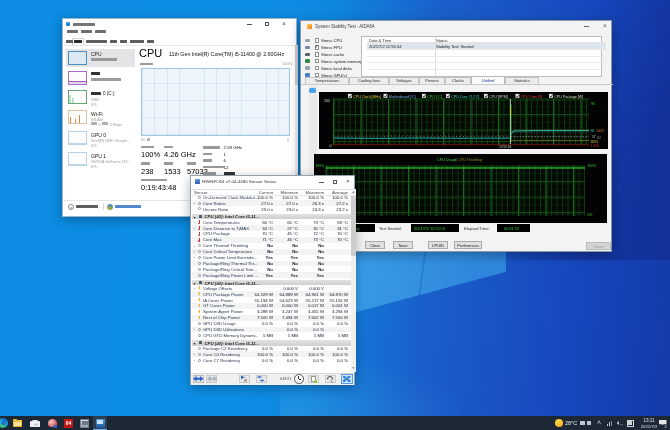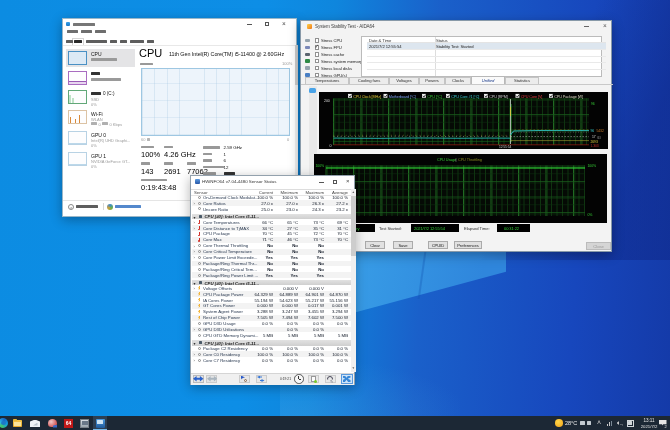--- a/index.html
+++ b/index.html
@@ -92,23 +92,23 @@
  <div class="abs" style="left:78px;top:118px;font-size:4px;color:#a5a5a5">60 <span style="display:inline-block;width:3.5px;height:2.8px;background:#b5b5b5;border-radius:.5px"></span></div>
  <div class="abs" style="left:224px;top:118px;font-size:4px;color:#999">0</div>
 
  <div class="zh" style="left:78px;top:126.5px;width:13px;height:2.8px;background:#999"></div>
  <div class="zh" style="left:101px;top:126.5px;width:9px;height:2.8px;background:#999"></div>
  <div class="abs" style="left:78px;top:131px;font-size:7.5px;color:#000">100%</div>
  <div class="abs" style="left:101px;top:131px;font-size:7.5px;color:#000">4.26 GHz</div>
  <div class="zh" style="left:78px;top:143px;width:9px;height:2.8px;background:#999"></div>
  <div class="zh" style="left:101px;top:143px;width:9px;height:2.8px;background:#999"></div>
  <div class="zh" style="left:124px;top:143px;width:9px;height:2.8px;background:#999"></div>
- <div class="abs" style="left:78px;top:147.5px;font-size:7.5px;color:#000">143</div>
- <div class="abs" style="left:101px;top:147.5px;font-size:7.5px;color:#000">2691</div>
- <div class="abs" style="left:124px;top:147.5px;font-size:7.5px;color:#000">77062</div>
+ <div class="abs" style="left:78px;top:147.5px;font-size:7.5px;color:#000">238</div>
+ <div class="abs" style="left:101px;top:147.5px;font-size:7.5px;color:#000">1533</div>
+ <div class="abs" style="left:124px;top:147.5px;font-size:7.5px;color:#000">57033</div>
  <div class="zh" style="left:78px;top:159.5px;width:26px;height:2.8px;background:#999"></div>
  <div class="abs" style="left:78px;top:164px;font-size:7.5px;color:#000">0:19:43:48</div>
 
  <div class="zh" style="left:140px;top:127px;width:17px;height:2.8px;background:#999"></div>
  <div class="abs" style="left:160.5px;top:126px;font-size:4.4px;color:#111">2.59 GHz</div>
  <div class="zh" style="left:140px;top:133.5px;width:9px;height:2.8px;background:#999"></div>
  <div class="abs" style="left:160.5px;top:132.5px;font-size:4.4px;color:#111">1</div>
  <div class="zh" style="left:140px;top:140px;width:9px;height:2.8px;background:#999"></div>
  <div class="abs" style="left:160.5px;top:139px;font-size:4.4px;color:#111">6</div>
  <div class="zh" style="left:140px;top:146.5px;width:21px;height:2.8px;background:#999"></div>

